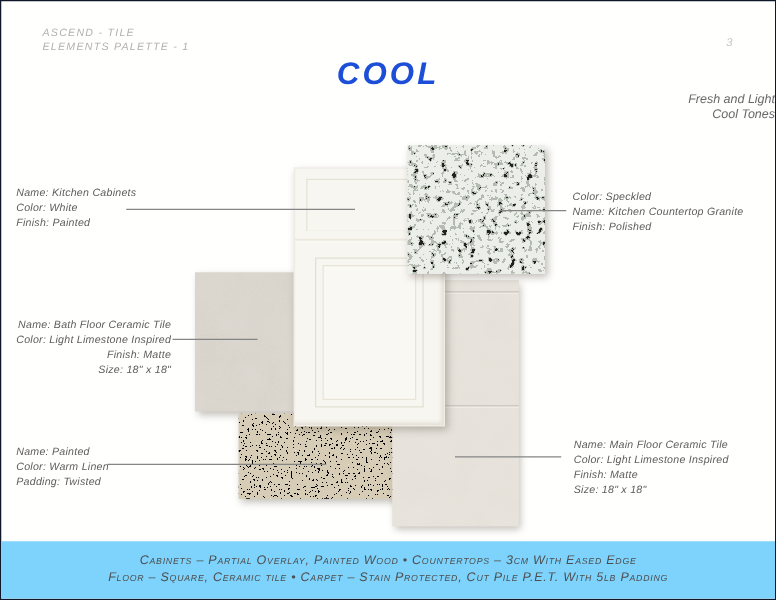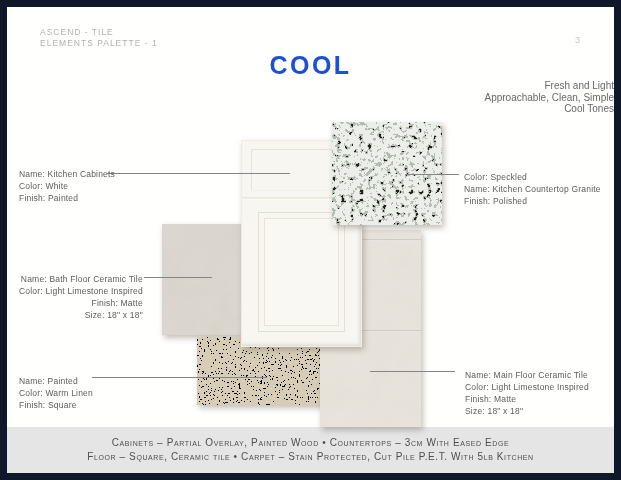--- a/index.html
+++ b/index.html
@@ -1,19 +1,19 @@
 <!DOCTYPE html>
 <html><head>
 <meta charset="utf-8">
 <style>
   html,body{margin:0;padding:0;background:#fff;}
   .page{
     position:relative;width:621px;height:480px;background:#fffffe;
     font-family:"Liberation Sans",sans-serif;overflow:hidden;
-    border:7px solid #0f172a;box-sizing:border-box;
+    border:1px solid #0f172a;box-sizing:border-box;font-style:italic;
   }
   
   .brand{position:absolute;left:33px;top:20px;font-size:8.5px;letter-spacing:1px;
          color:#b3b1ae;line-height:11px;}
   .page-number{position:absolute;right:34px;top:28px;font-size:9px;color:#c6c5c3;}
   
   .title{position:absolute;left:0;right:0;top:44px;text-align:center;
          font-size:25px;font-weight:bold;letter-spacing:2.5px;color:#1d4ed8;}
   .subtitle{position:absolute;left:0;right:0;top:73px;text-align:right;
             font-size:10px;color:#68686a;line-height:11.5px;}
@@ -42,28 +42,28 @@
   .grout.g1{top:9px;} .grout.g2{top:100px;}
   
   .leader{position:absolute;height:1px;background:#858585;z-index:6;}
   .ld-cabinet{left:100px;top:166px;width:183px;}
   .ld-granite{left:398px;top:167px;width:54px;}
   .ld-bath   {left:137px;top:270px;width:68px;}
   .ld-carpet {left:85px; top:370px;width:175px;}
   .ld-main   {left:363px;top:364px;width:85px;}
   
   .label{position:absolute;font-size:8.5px;line-height:12px;color:#5d5c5a;z-index:6;
-         letter-spacing:0.2px;margin-top:14px;}
+         letter-spacing:0.2px;}
   .lb-cabinet{left:12px;top:147px;}
   .lb-granite{left:457px;top:150px;}
   .lb-bath   {left:12px;top:252px;text-align:right;}
   .lb-carpet {left:12px;top:354px;}
   .lb-main   {left:458px;top:348px;}
   
-  .footer{position:absolute;left:0;right:0;bottom:0;height:46px;background:#e5e5e5;
+  .footer{position:absolute;left:0;right:0;bottom:0;height:46px;background:#7dd3fc;
           text-align:center;color:#4e4e4e;font-size:10px;line-height:14px;
           font-variant:small-caps;letter-spacing:0.6px;padding-top:9px;box-sizing:border-box;}
   .hidden-defs{position:absolute;width:0;height:0;overflow:hidden;}
 </style>
 </head>
 <body>
 
 <svg class="hidden-defs" aria-hidden="true">
   <defs>
     <filter id="tex-granite" x="-5%" y="-5%" width="110%" height="110%">
@@ -163,21 +163,20 @@
 
   <div class="brand">
     <div>ASCEND - TILE</div>
     <div>ELEMENTS PALETTE - 1</div>
   </div>
   <div class="page-number">3</div>
 
   <div class="title">COOL</div>
   <div class="subtitle">
     <div>Fresh and Light</div>
-    <div>Approachable, Clean, Simple</div>
     <div>Cool Tones</div>
   </div>
 
   <div class="swatch bath">
     <svg preserveAspectRatio="none">
         <rect width="100%" height="100%" filter="url(#tex-stone-bath)"></rect>
       </svg>
   </div>
 
   <div class="swatch carpet">
@@ -229,28 +228,28 @@
   <div class="label lb-bath">
     <div>Name: Bath Floor Ceramic Tile</div>
     <div>Color: Light Limestone Inspired</div>
     <div>Finish: Matte</div>
     <div>Size: 18" x 18"</div>
   </div>
 
   <div class="label lb-carpet">
     <div>Name: Painted</div>
     <div>Color: Warm Linen</div>
-    <div>Finish: Square</div>
+    <div>Padding: Twisted</div>
   </div>
 
   <div class="label lb-main">
     <div>Name: Main Floor Ceramic Tile</div>
     <div>Color: Light Limestone Inspired</div>
     <div>Finish: Matte</div>
     <div>Size: 18" x 18"</div>
   </div>
 
   <div class="footer">
     <div>Cabinets – Partial Overlay, Painted Wood   •   Countertops – 3cm With Eased Edge</div>
-    <div>Floor – Square, Ceramic tile  • Carpet –  Stain Protected, Cut Pile P.E.T. With 5lb Kitchen</div>
+    <div>Floor – Square, Ceramic tile  • Carpet –  Stain Protected, Cut Pile P.E.T. With 5lb Padding</div>
   </div>
 
 </div>
 
 </body></html>

